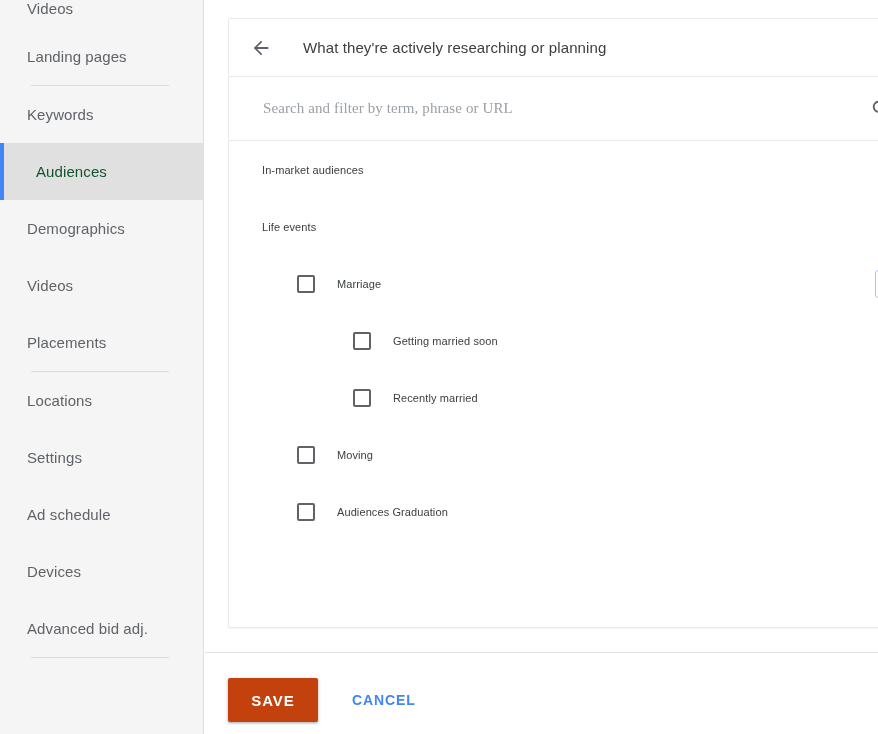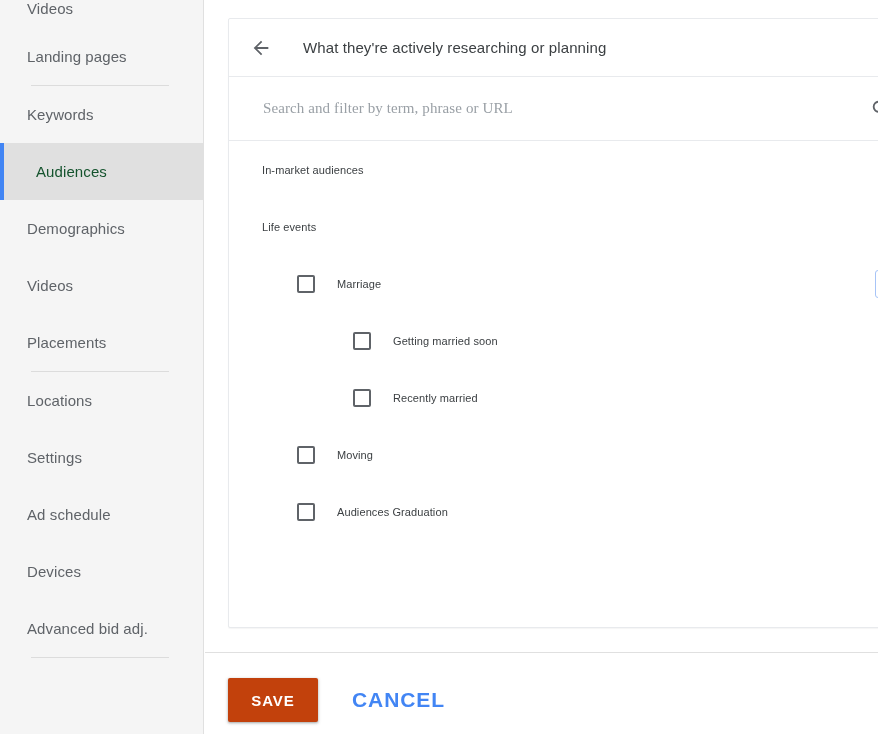--- a/index.html
+++ b/index.html
@@ -243,21 +243,21 @@
     font-weight: bold;
     letter-spacing: .9px;
     cursor: pointer;
     box-shadow: 0 1px 2px rgba(60,64,67,.3), 0 1px 3px 1px rgba(60,64,67,.15);
   }
   .btn-cancel {
     background: transparent;
     border: 0;
     color: #4285f4;
     font-family: inherit;
-    font-size: 21px;
+    font-size: 14px;
     font-weight: bold;
     letter-spacing: .9px;
     cursor: pointer;
     margin-left: 26px;
     padding: 0 8px;
     height: 44px;
   }
 </style>
 </head>
 <body>

